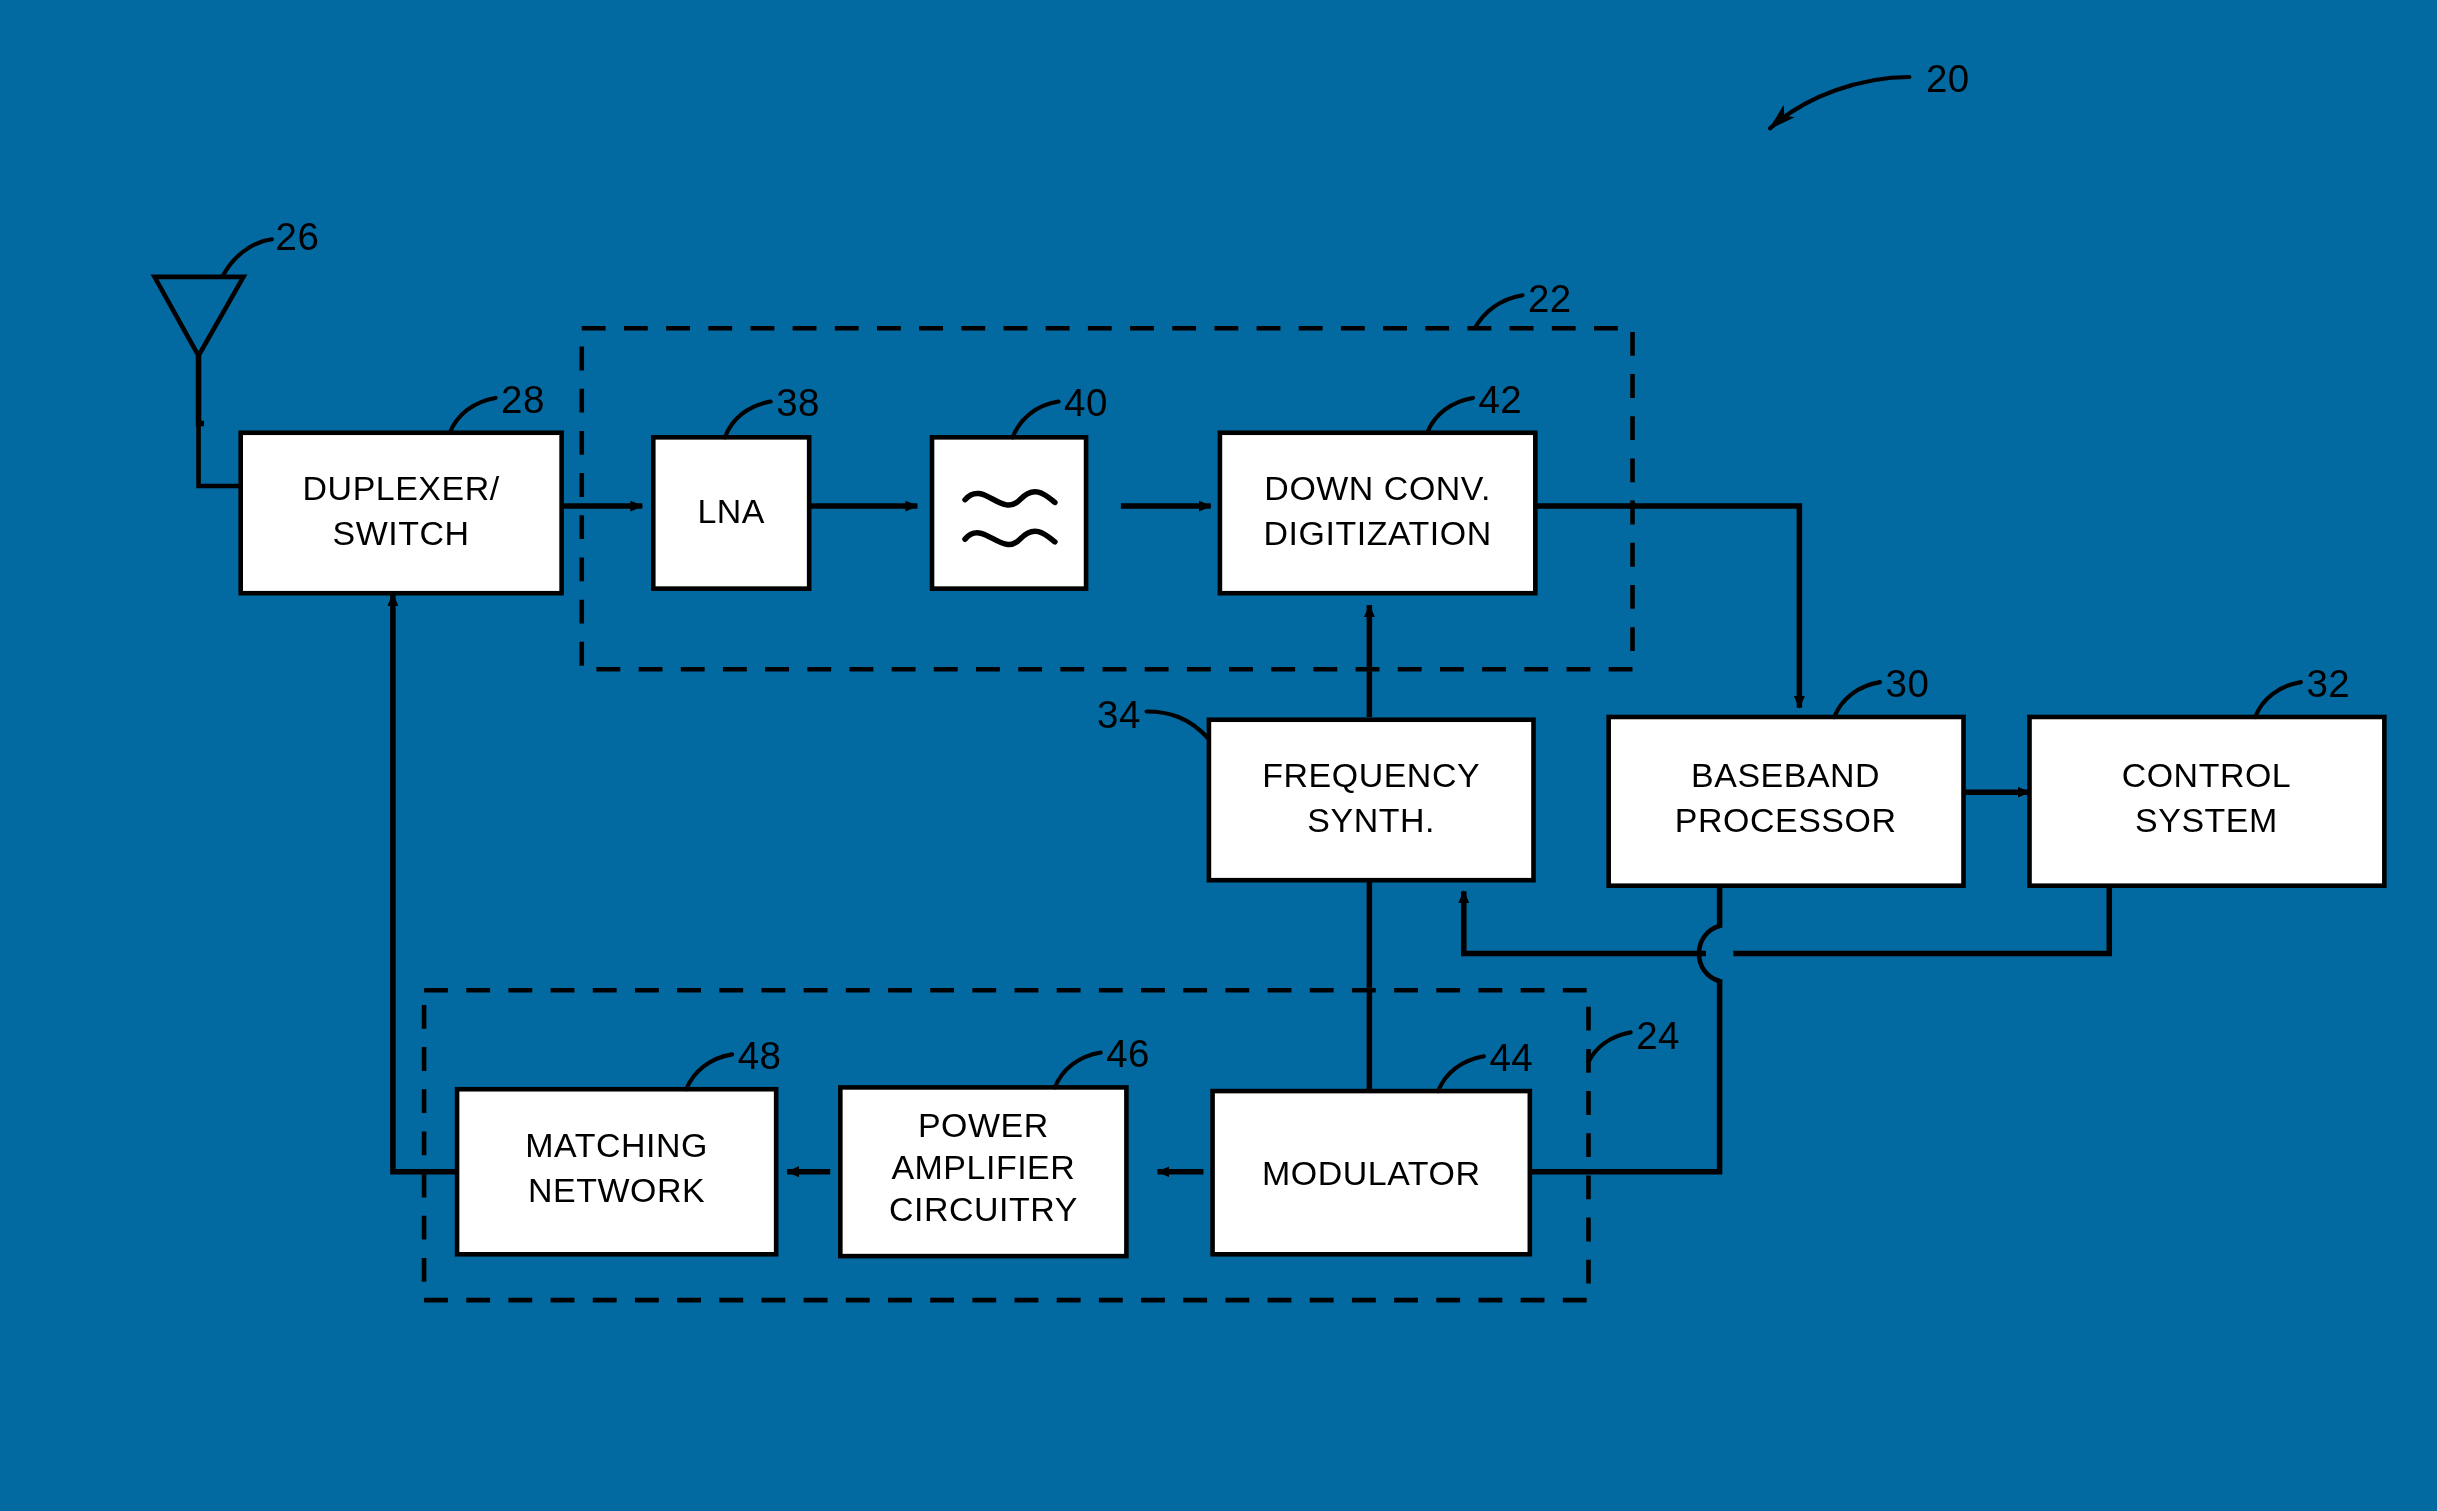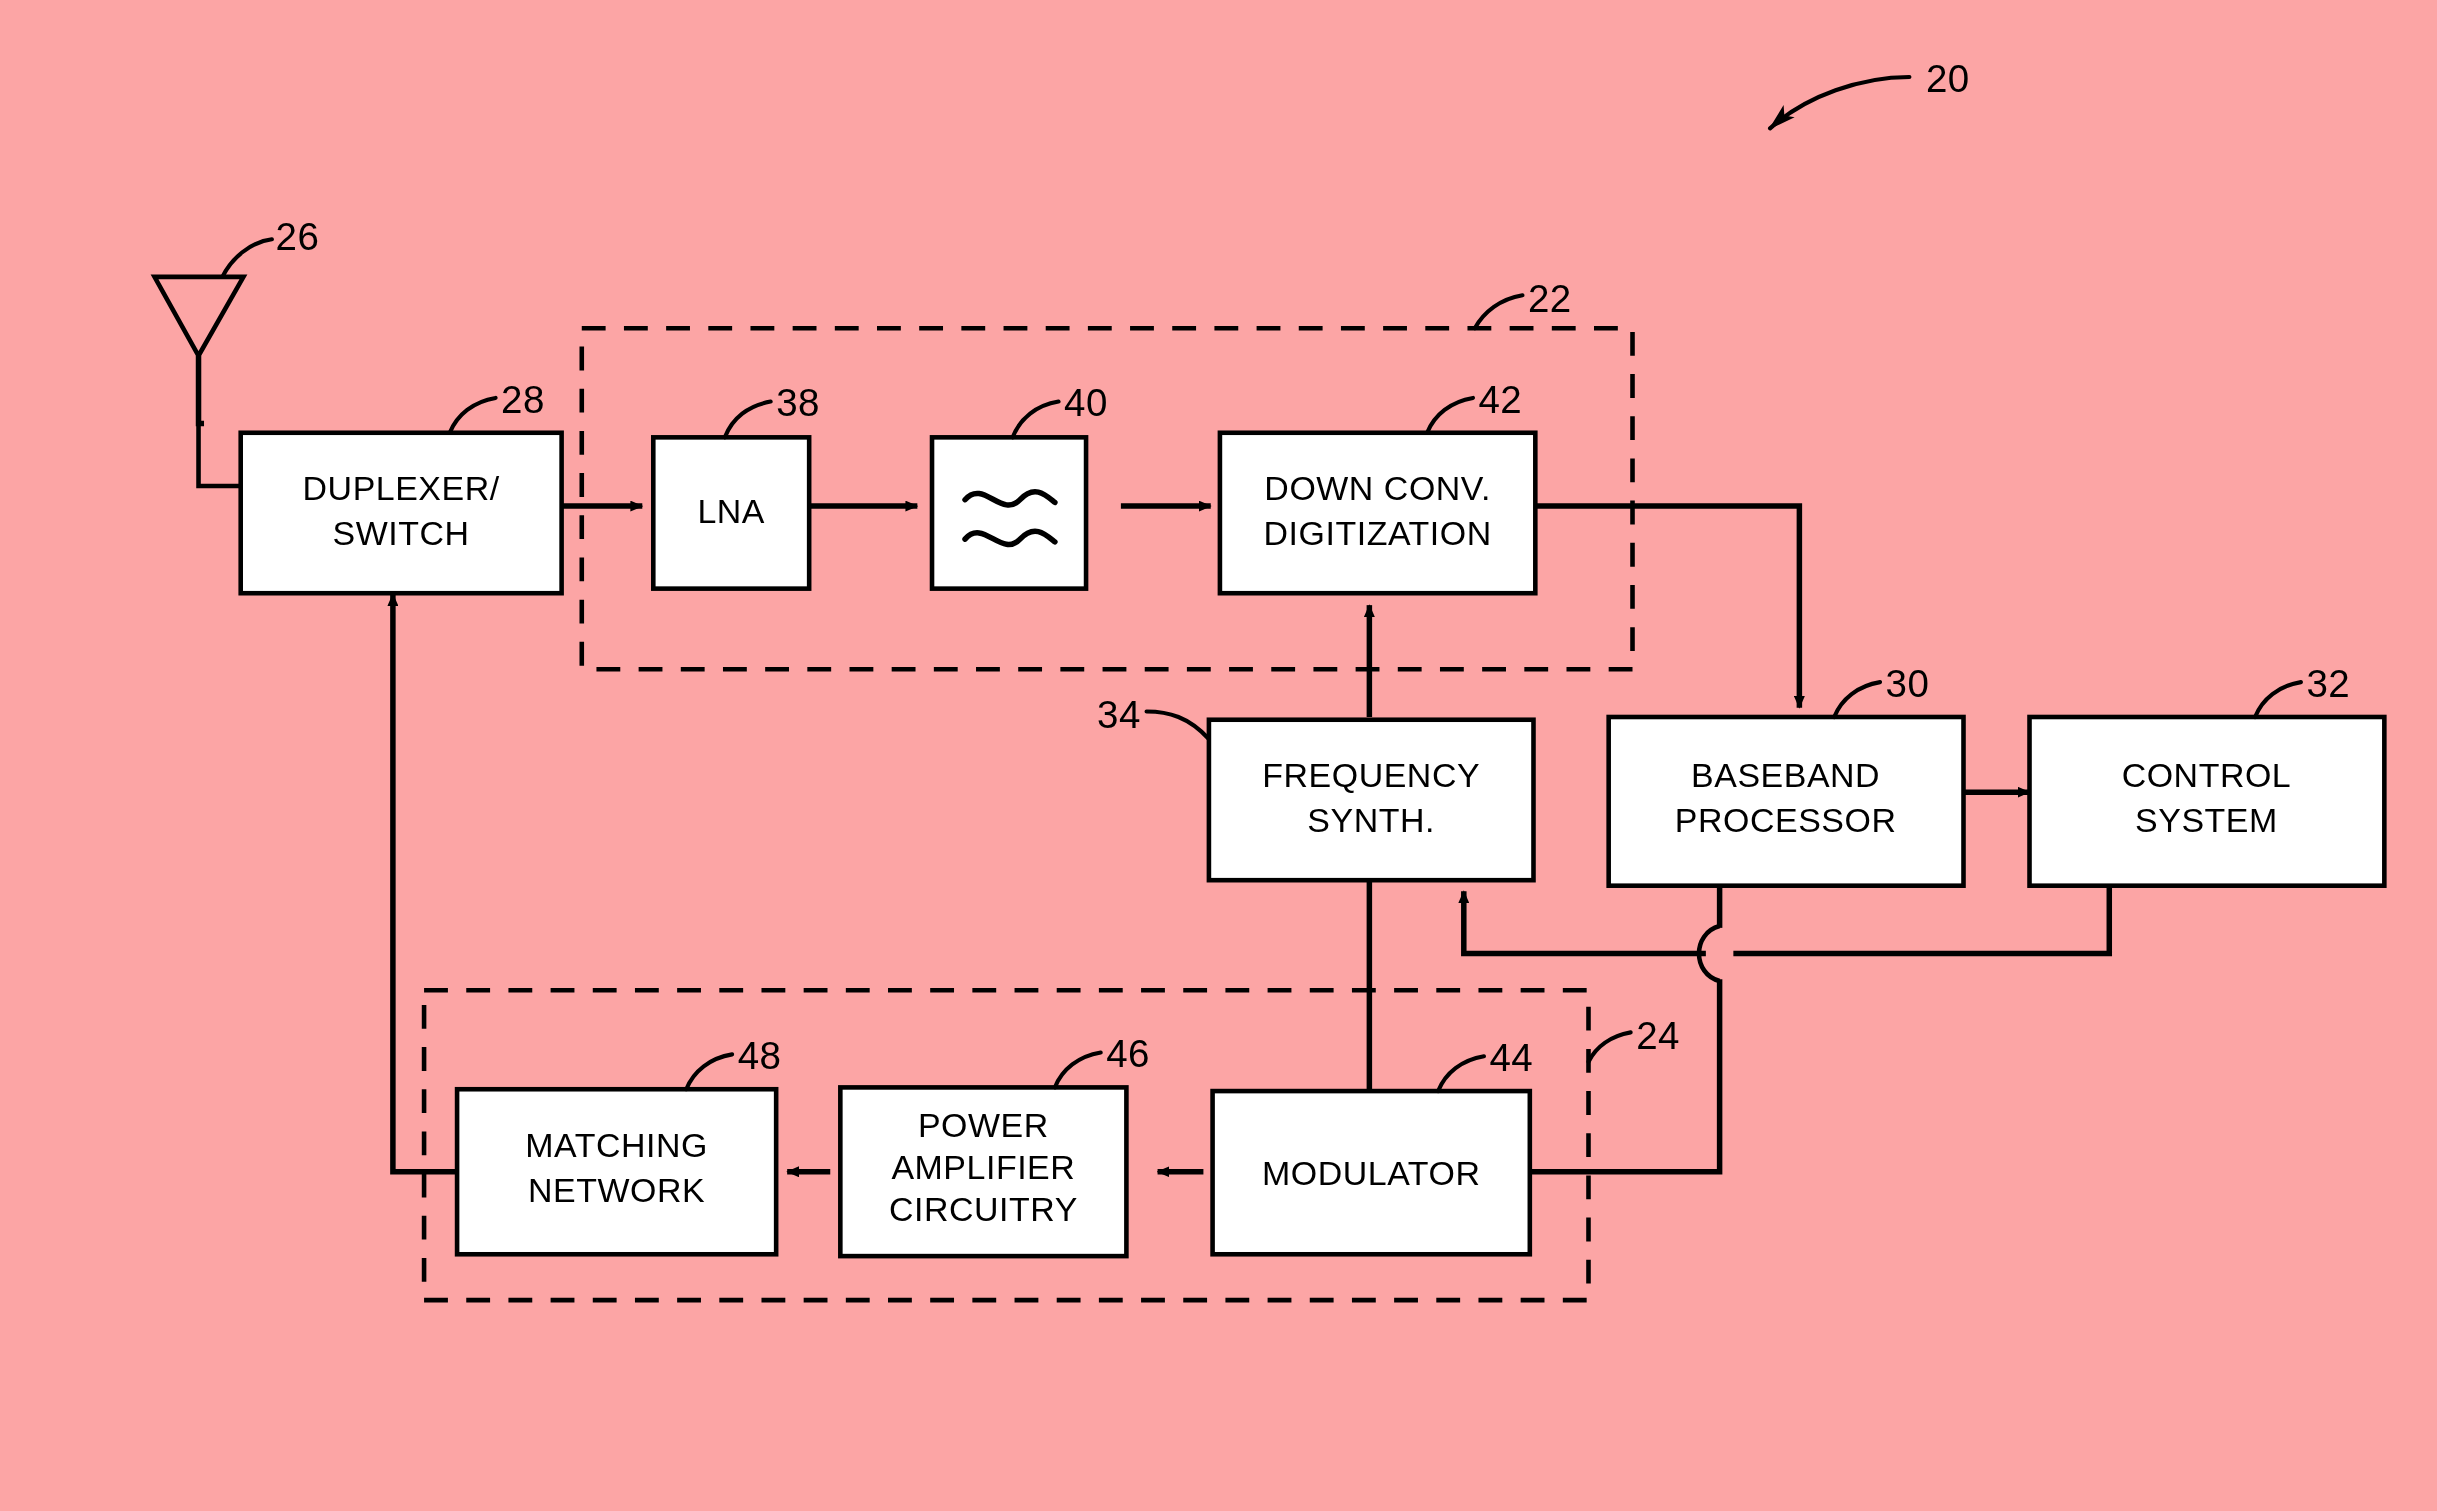--- a/index.html
+++ b/index.html
@@ -10,21 +10,21 @@
   body {
     width: 2438px;
     height: 1511px;
     font-family: "Liberation Sans", sans-serif;
     overflow: hidden;
   }
   #diagram-root {
     position: relative;
     width: 2438px;
     height: 1511px;
-    background: #fca5a5;
+    background: #0369a1;
   }
   svg.figure {
     display: block;
     width: 2438px;
     height: 1511px;
   }
   .blk {
     fill: #ffffff;
     stroke: #000000;
     stroke-width: 5;

